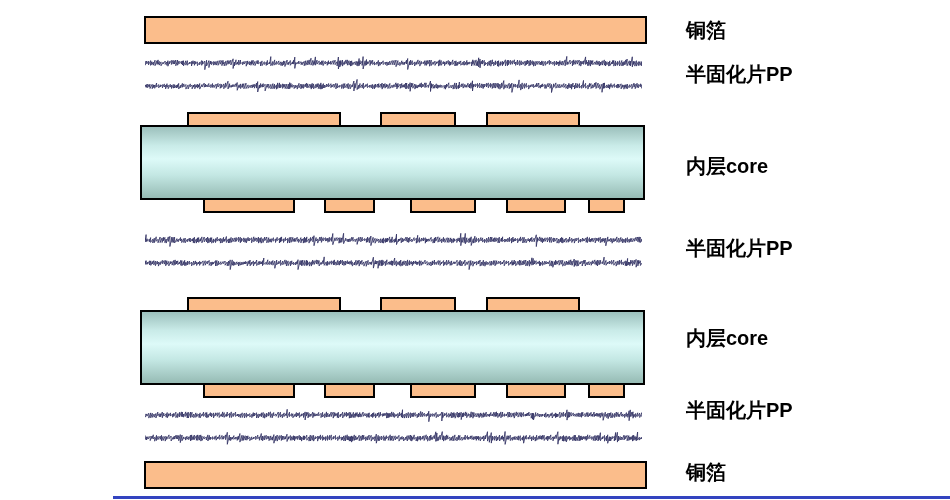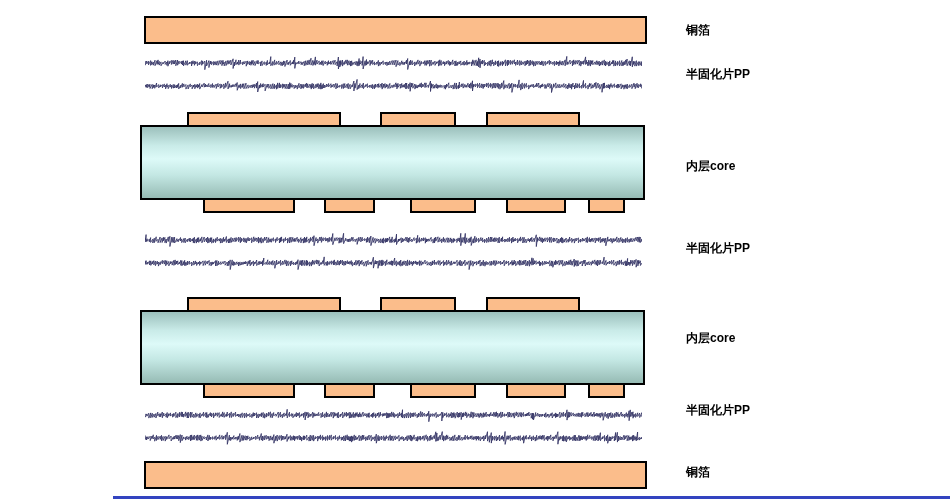--- a/index.html
+++ b/index.html
@@ -28,21 +28,21 @@
     background: linear-gradient(180deg,
       #9cc0bc 0%,
       #c9ebe8 26%,
       #ddfaf8 45%,
       #c3e7e3 68%,
       #96bbb4 100%);
   }
   .squiggle { position: absolute; display: block; }
   .layer-label {
     position: absolute;
-    font-size: 12px;
+    font-size: 20px;
     font-weight: bold;
     color: #000000;
     white-space: nowrap;
     line-height: 28px;
   }
   #bottom-rule { position: absolute; }
 </style>
 </head>
 <body>
 

